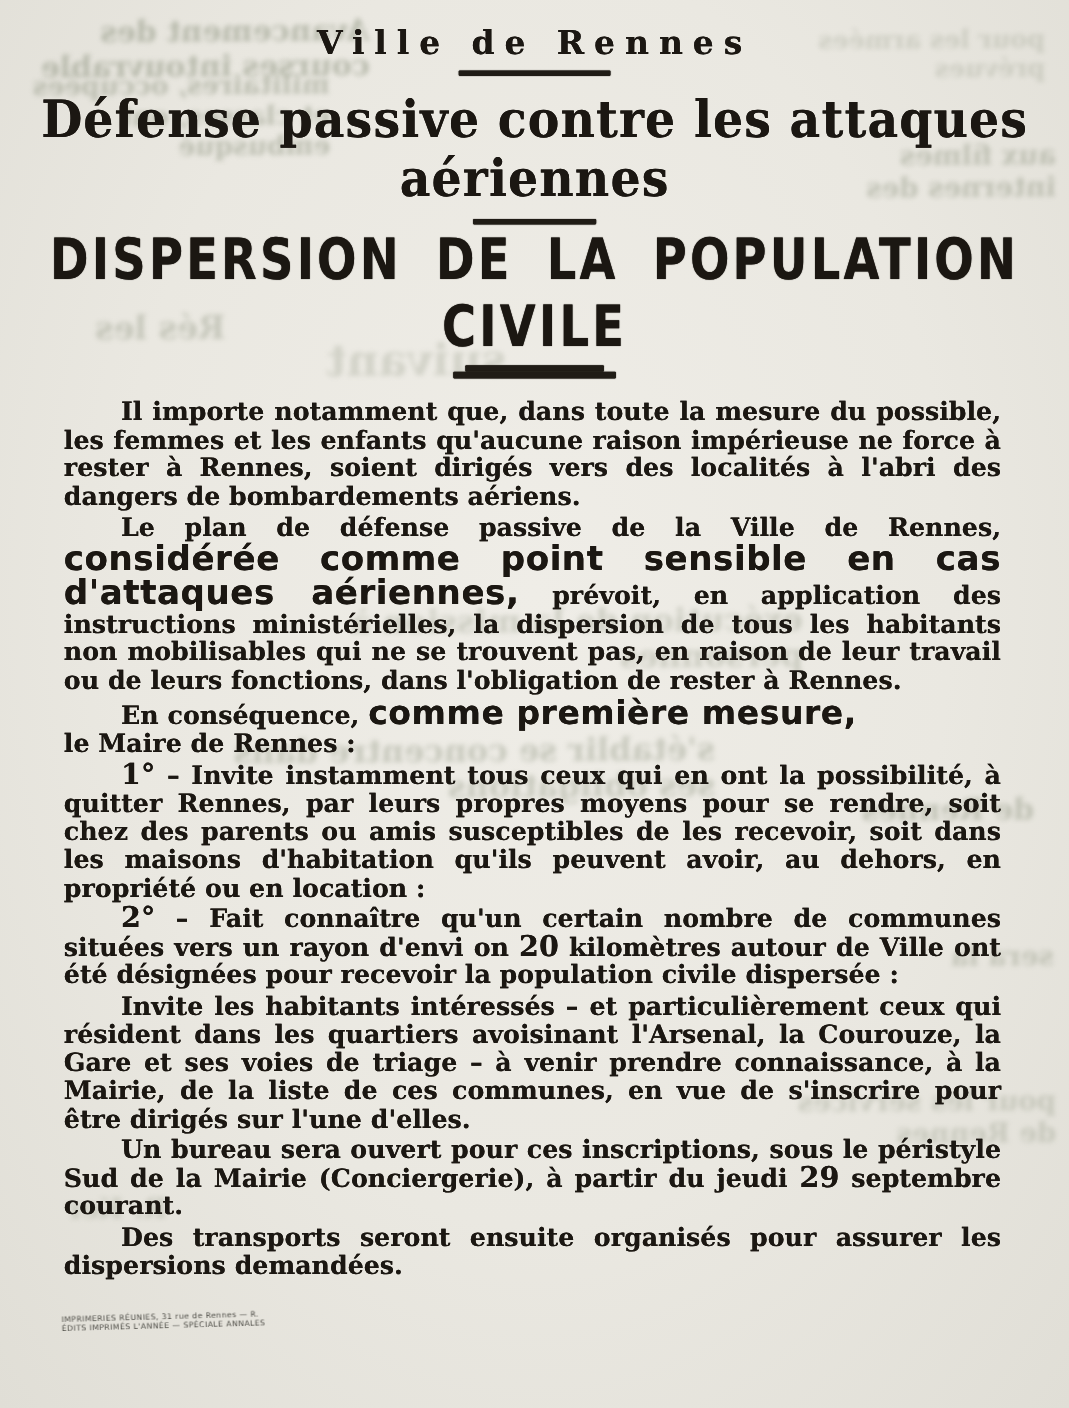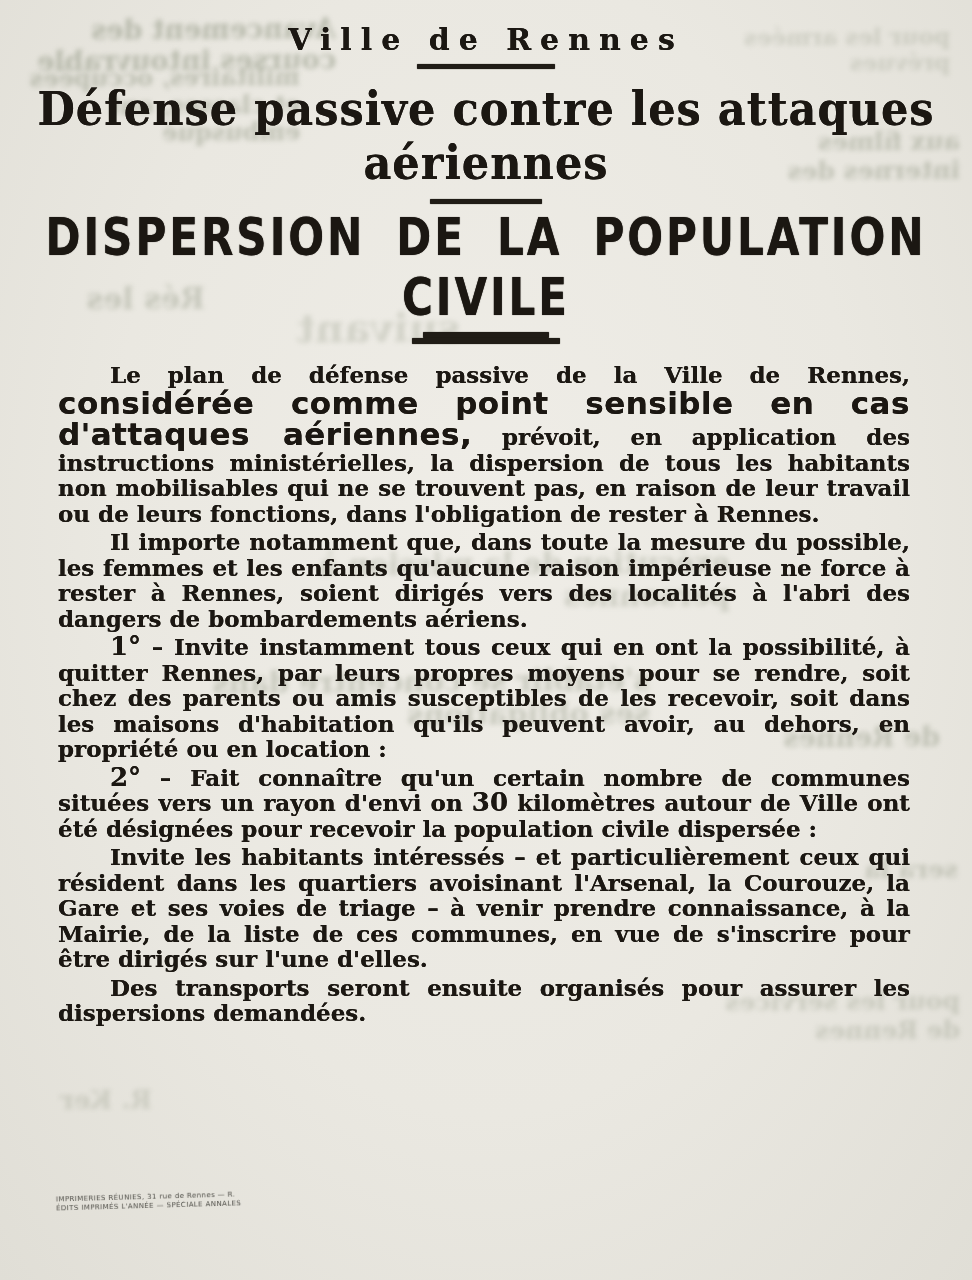--- a/index.html
+++ b/index.html
@@ -111,31 +111,33 @@
       <div class="municipality">Ville de Rennes</div>
       <div class="rule rule1"></div>
       <div class="subtitle">Défense passive contre les attaques aériennes</div>
       <div class="rule rule2"></div>
       <div class="heading">DISPERSION DE LA POPULATION CIVILE</div>
       <div class="rule rule3"></div>
       <div class="rule rule4"></div>
     </div>
 
     <div class="body">
+      <p>Il importe notamment que, dans toute la mesure du possible, les femmes et les enfants qu'aucune raison impérieuse ne force à rester à Rennes, soient dirigés vers des localités à l'abri des dangers de bombardements aériens.</p>
+
       <p><span>Le plan de défense passive de la Ville de Rennes, </span><span class="sans-big">considérée comme point sensible en cas d'attaques aériennes,</span><span> prévoit, en application des instructions ministérielles, la dispersion de tous les habitants non mobilisables qui ne se trouvent pas, en raison de leur travail ou de leurs fonctions, dans l'obligation de rester à Rennes.</span></p>
 
-      <p>Il importe notamment que, dans toute la mesure du possible, les femmes et les enfants qu'aucune raison impérieuse ne force à rester à Rennes, soient dirigés vers des localités à l'abri des dangers de bombardements aériens.</p>
-
+      <p><span>En conséquence, </span><span class="sans-mid">comme première mesure,</span><span class="blocked">le Maire de Rennes :</span></p>
 
       <p><span class="num-strong">1°</span><span> – Invite instamment tous ceux qui en ont la possibilité, à quitter Rennes, par leurs propres moyens pour se rendre, soit chez des parents ou amis susceptibles de les recevoir, soit dans les maisons d'habitation qu'ils peuvent avoir, au dehors, en propriété ou en location :</span></p>
 
-      <p><span class="num-strong">2°</span><span> – Fait connaître qu'un certain nombre de communes situées vers un rayon d'envi on </span><span class="num-strong">30</span><span> kilomètres autour de Ville ont été désignées pour recevoir la population civile dispersée :</span></p>
+      <p><span class="num-strong">2°</span><span> – Fait connaître qu'un certain nombre de communes situées vers un rayon d'envi on </span><span class="num-strong">20</span><span> kilomètres autour de Ville ont été désignées pour recevoir la population civile dispersée :</span></p>
 
       <p>Invite les habitants intéressés – et particulièrement ceux qui résident dans les quartiers avoisinant l'Arsenal, la Courouze, la Gare et ses voies de triage – à venir prendre connaissance, à la Mairie, de la liste de ces communes, en vue de s'inscrire pour être dirigés sur l'une d'elles.</p>
 
+      <p><span>Un bureau sera ouvert pour ces inscriptions, sous le péristyle Sud de la Mairie (Conciergerie), à partir du jeudi </span><span class="num-strong">29</span><span> septembre courant.</span></p>
 
       <p>Des transports seront ensuite organisés pour assurer les dispersions demandées.</p>
     </div>
 
   </div>
 
   <div class="imprint">
     <div>IMPRIMERIES RÉUNIES, 31 rue de Rennes — R.</div>
     <div>ÉDITS IMPRIMÉS L'ANNÉE — SPÉCIALE ANNALES</div>
   </div>

